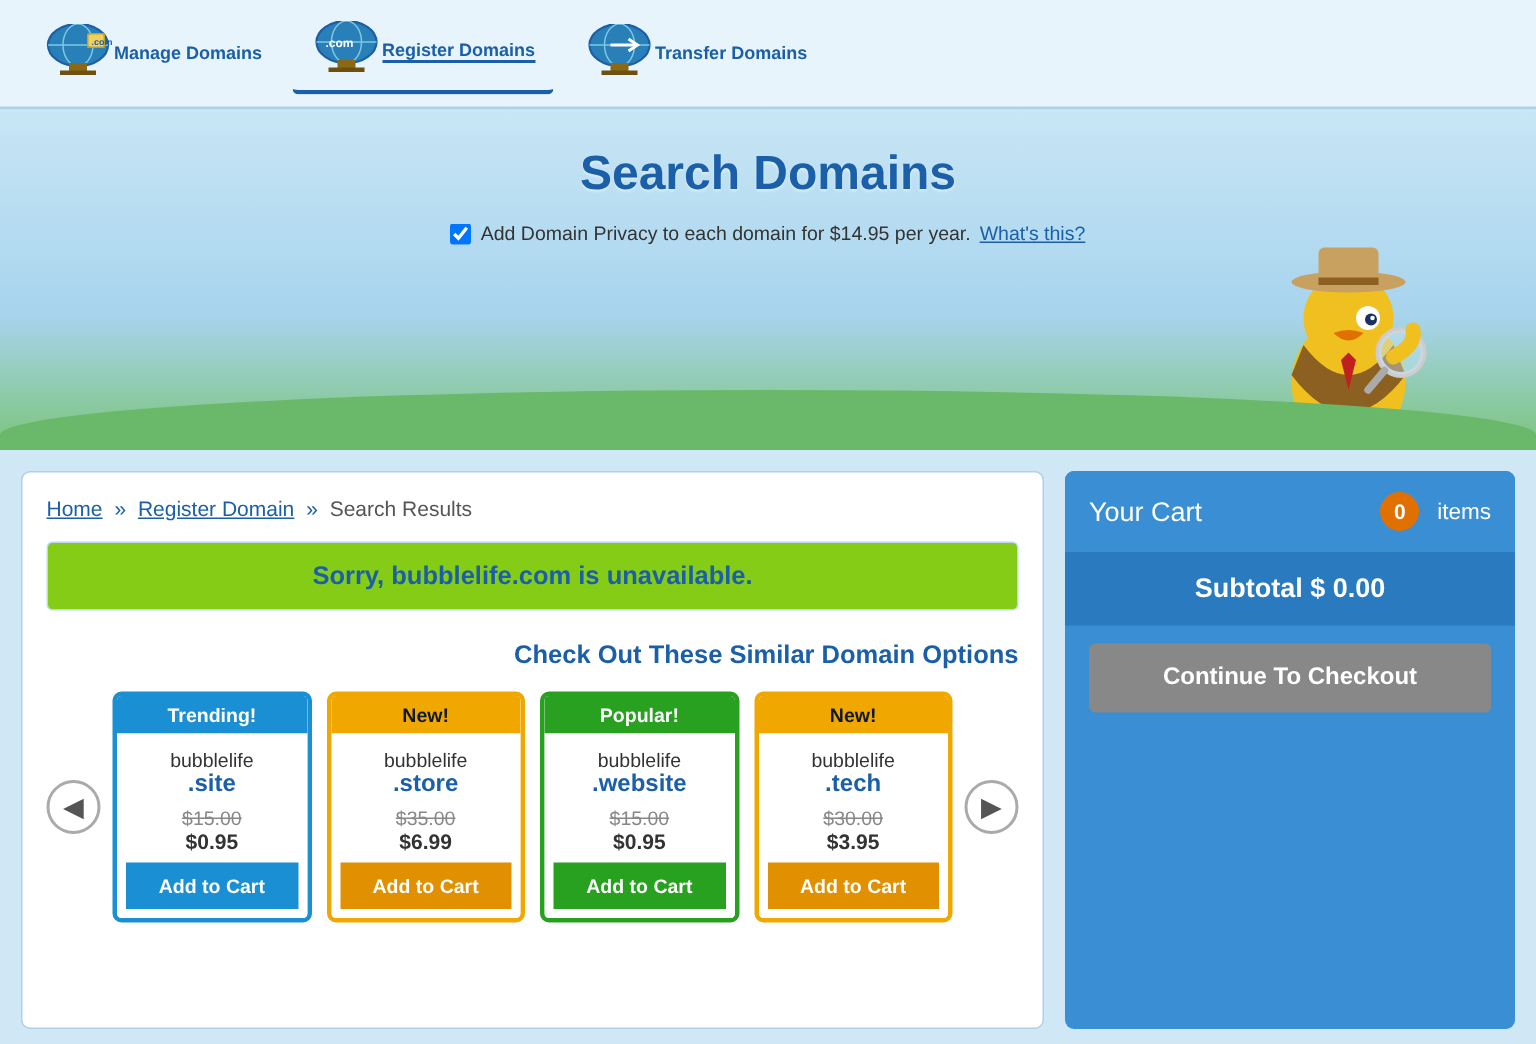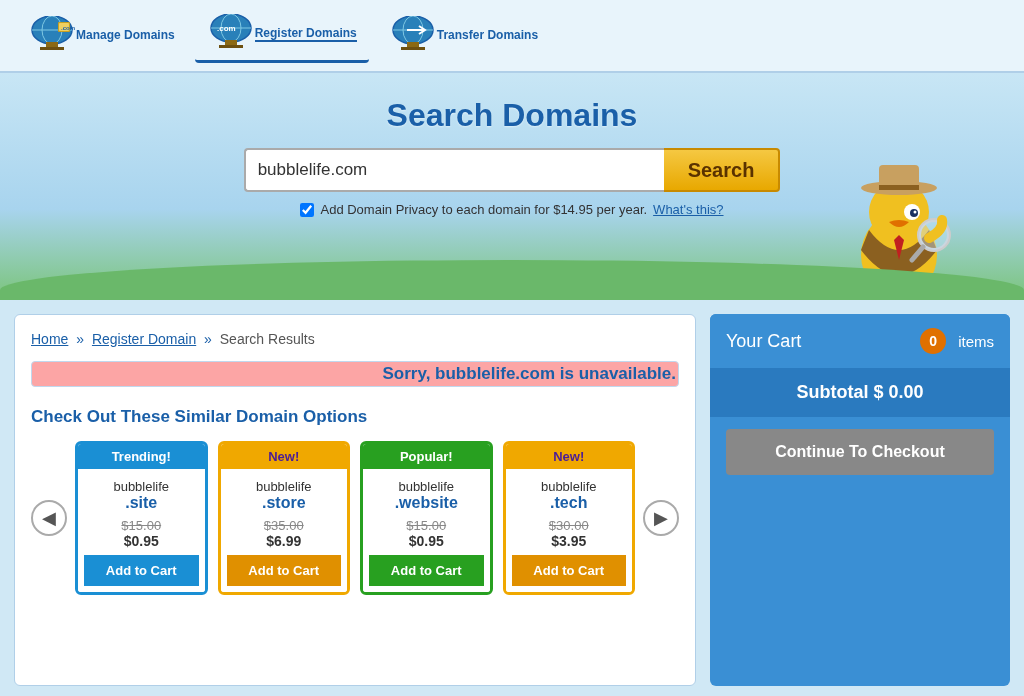--- a/index.html
+++ b/index.html
@@ -135,34 +135,34 @@
       margin-bottom: 14px;
     }
     .breadcrumb a { color: #1a5fa8; text-decoration: underline; cursor: pointer; }
     .breadcrumb .sep { margin: 0 4px; }
     .breadcrumb .current { color: #555; text-decoration: none; }
 
     
     .unavailable-box {
       border: 1px solid #c0d8ee;
       border-radius: 4px;
-      background: #fca5a5;
-      padding: 2px;
-      text-align: right;
+      background: #84cc16;
+      padding: 12px;
+      text-align: center;
       margin-bottom: 20px;
     }
     .unavailable-box p {
       font-size: 17px;
       font-weight: bold;
       color: #1a5fa8;
     }
 
     
     .similar-title {
-      text-align: left;
+      text-align: right;
       font-size: 17px;
       font-weight: bold;
       color: #1a5fa8;
       margin-bottom: 14px;
     }
     .domain-carousel {
       display: flex;
       align-items: center;
       gap: 8px;
     }
@@ -200,21 +200,21 @@
     .domain-card.new-orange { border-color: #f0a800; }
 
     .card-badge {
       padding: 5px 0;
       text-align: center;
       font-size: 13px;
       font-weight: bold;
       color: white;
     }
     .badge-blue { background: #1a8fd4; }
-    .badge-yellow { background: #f0a800; color: #4c1d95; }
+    .badge-yellow { background: #f0a800; color: #0f172a; }
     .badge-green { background: #28a020; }
 
     .card-body {
       background: white;
       flex: 1;
       padding: 10px 6px 6px;
       text-align: center;
     }
     .card-domain-name {
       font-size: 13px;
@@ -363,24 +363,20 @@
         <line x1="18" y1="14" x2="35" y2="14" stroke="white" stroke-width="2"></line>
       </svg>
     </div>
     <span class="nav-label">Transfer
 Domains</span>
   </div>
 </div>
 
 <div class="hero">
   <h1 class="hero-title">Search Domains</h1>
-  <div class="search-bar-wrapper">
-    <input class="search-input" type="text" value="bubblelife.com" placeholder="bubblelife.com" style="">
-    <button class="search-btn">Search</button>
-  </div>
   <div class="privacy-check">
     <input type="checkbox" checked="" style="">
     <span>Add Domain Privacy to each domain for $14.95 per year.</span>
     <a class="privacy-link">What's this?</a>
   </div>
 
   <div class="mascot">
     <svg width="130" height="140" viewBox="0 0 130 140">
 
       <ellipse cx="65" cy="95" rx="38" ry="42" fill="#f0c020"></ellipse>

